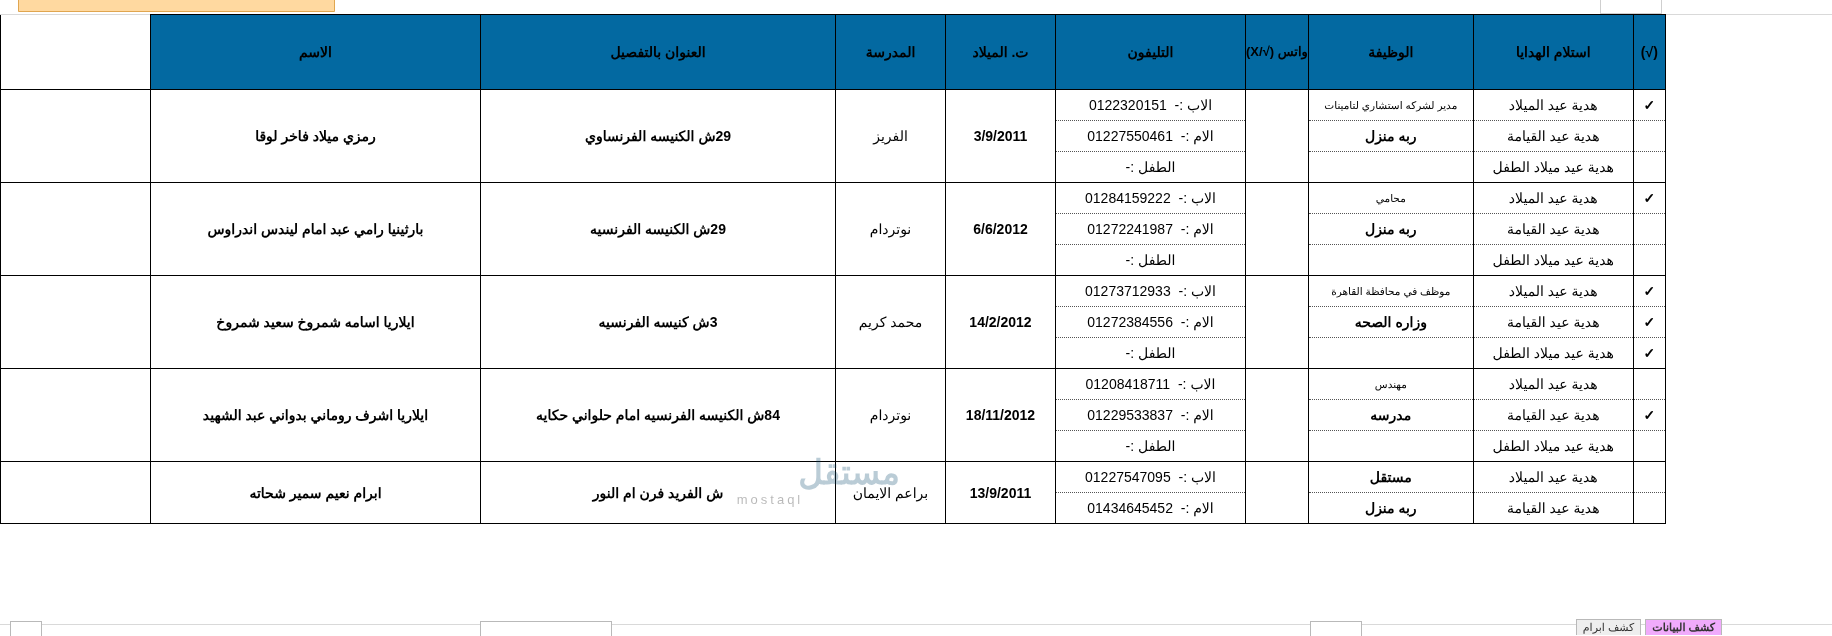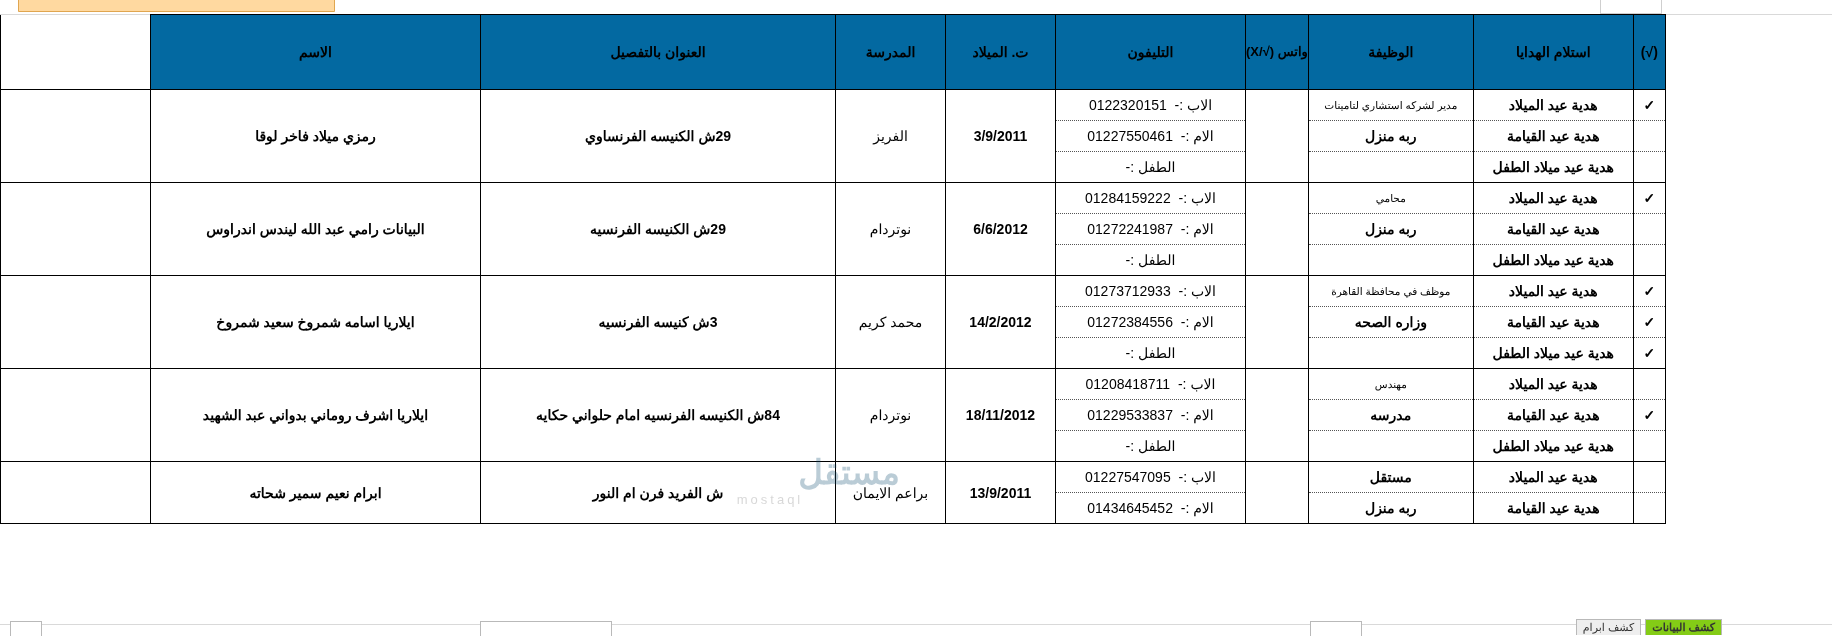--- a/index.html
+++ b/index.html
@@ -30,43 +30,43 @@
   .c-job{width:165px;}
   .c-gift{width:160px;}
   .c-chk{width:32px;}
   .c-pad{width:150px;}
 
   td.name{font-weight:bold;font-size:15px;margin-left:24px;}
   td.addr{font-weight:bold;font-size:14px;}
   td.school{font-weight:normal;font-size:14px;}
   td.birth{font-weight:bold;font-size:15px;direction:ltr;}
   td.phone{font-weight:normal;font-size:14px;direction:rtl;text-align:center;padding:0 6px;}
-  td.gift{font-weight:bold;font-size:13.5px;margin-left:20px;}
+  td.gift{font-weight:normal;font-size:13.5px;margin-left:20px;}
   td.job{font-size:13px;}
   td.job.b{font-weight:bold;font-size:14px;}
   td.job.tiny{font-size:10.5px;}
   td.chk{font-size:15px;font-weight:bold;}
   .subrow td{height:30px;}
   .dashed-b{border-bottom:1px dotted #555 !important;}
   .dashed-t{border-top:1px dotted #555 !important;}
 
   
   td.pad{background:#fff;}
 
   
   .wm{position:absolute;left:640px;top:452px;width:260px;height:70px;opacity:.28;pointer-events:none;}
   .wm-text{font-size:34px;color:#0c4a6e;font-weight:bold;direction:rtl;}
-  .wm-sub{font-size:13px;color:#737373;letter-spacing:3px;text-align:center;}
+  .wm-sub{font-size:13px;color:#000000;letter-spacing:3px;text-align:center;}
 
   
   .bottombar{position:absolute;left:0;top:624px;width:1832px;height:12px;background:#fff;border-top:1px solid #d9d9d9;}
   .bottombar .cellbox{position:absolute;top:-4px;height:14px;border:1px solid #b9b9b9;background:#fff;}
   .sheettabs{position:absolute;right:110px;top:-6px;display:flex;gap:4px;direction:rtl;font-size:11px;}
   .sheettabs .tab{padding:1px 6px;border:1px solid #b9b9b9;border-bottom:none;background:#eeeeee;color:#333;}
-  .sheettabs .tab.active{background:#84cc16;font-weight:bold;}
+  .sheettabs .tab.active{background:#f0abfc;font-weight:bold;}
 </style>
 </head>
 <body>
 
 <div class="page">
 
   <div class="topstrip">
     <div class="tabpill"></div>
     <div class="rightbox"></div>
   </div>
@@ -128,21 +128,21 @@
 
         <tr class="subrow">
           <td class="chk dashed-b">✓</td>
           <td class="gift dashed-b">هدية عيد الميلاد</td>
           <td class="job tiny dashed-b">محامي</td>
           <td rowspan="3"></td>
           <td class="phone dashed-b"><span>الاب :-</span>&nbsp;&nbsp;<span>01284159222</span></td>
           <td rowspan="3" class="birth">6/6/2012</td>
           <td rowspan="3" class="school">نوتردام</td>
           <td rowspan="3" class="addr">29ش الكنيسه الفرنسيه</td>
-          <td rowspan="3" class="name">البيانات رامي عبد الله ليندس اندراوس</td>
+          <td rowspan="3" class="name">بارثينيا رامي عبد امام ليندس اندراوس</td>
           <td rowspan="3" class="pad" style="border-right:none;"></td>
         </tr>
         <tr class="subrow">
           <td class="chk dashed-b dashed-t"></td>
           <td class="gift dashed-b dashed-t">هدية عيد القيامة</td>
           <td class="job b dashed-b dashed-t">ربه منزل</td>
           <td class="phone dashed-b dashed-t"><span>الام :-</span>&nbsp;&nbsp;<span>01272241987</span></td>
         </tr>
         <tr class="subrow">
           <td class="chk dashed-t"></td>

